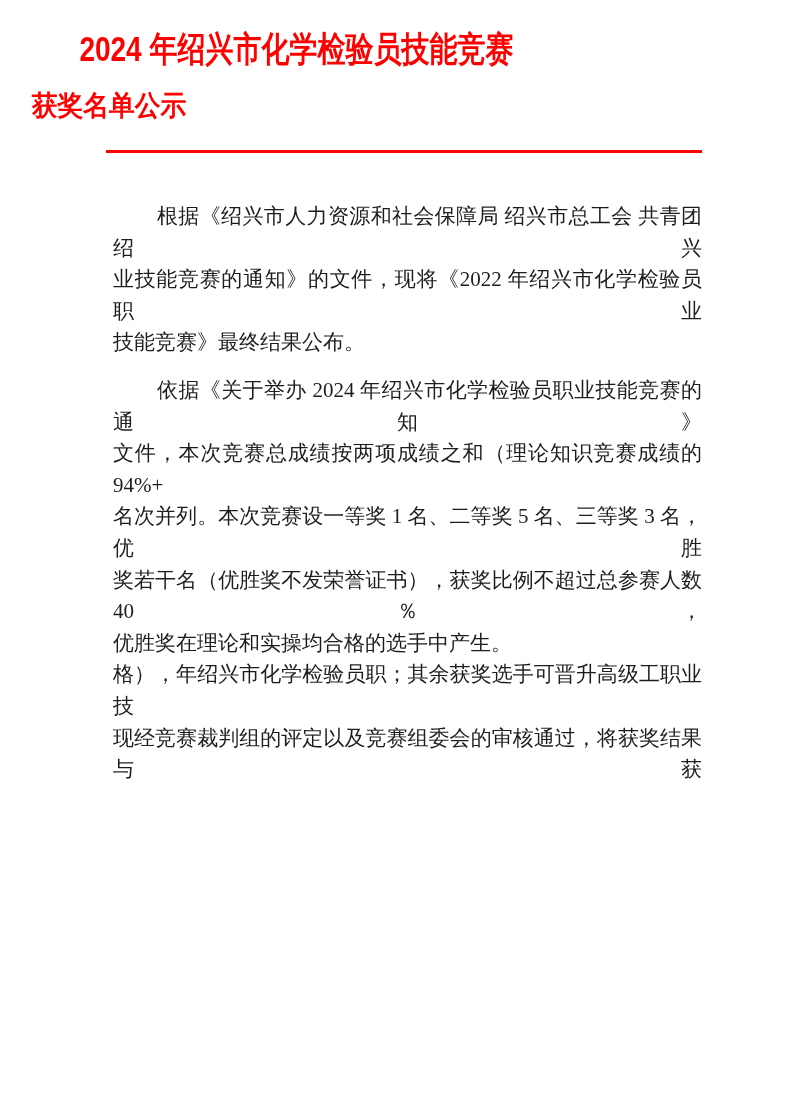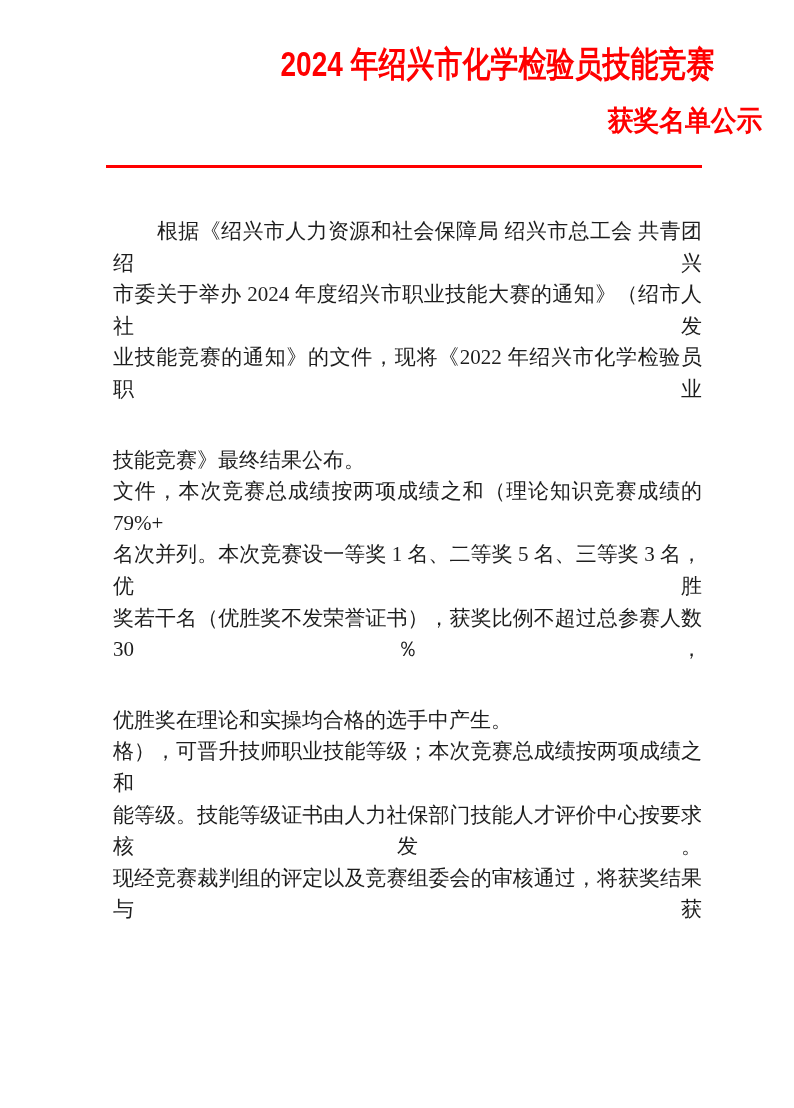--- a/index.html
+++ b/index.html
@@ -9,22 +9,22 @@
   }
   .page {
     position: relative;
     width: 794px;
     height: 1108px;
     background: #ffffff;
     overflow: hidden;
     font-family: "Liberation Serif", "DejaVu Serif", serif;
   }
   .title-block {
-    padding-top: 44px;
-    text-align: right;
+    padding-top: 29px;
+    text-align: left;
   }
   .title-line1 {
     font-family: "Liberation Sans", "DejaVu Sans", sans-serif;
     font-weight: 900;
     font-size: 35px;
     line-height: 40px;
     height: 40px;
     color: #ff0000;
     transform: scaleX(0.80);
     transform-origin: center;
@@ -57,50 +57,49 @@
     font-size: 21px;
     line-height: 31.6px;
     color: #1d1d1d;
   }
   .paragraph { margin: 0; }
   .line {
     text-align: justify;
     text-align-last: justify;
   }
   .line.indent { text-indent: 44px; margin-top: 16px; }
-  .line.last { text-align-last: left; margin-top: 39px; }
+  .line.last { text-align-last: left; }
 </style>
 </head>
 <body>
 
 <div class="page">
 
   <div class="title-block">
     <div class="title-line1">2024 年绍兴市化学检验员技能竞赛</div>
     <div class="title-line2">获奖名单公示</div>
   </div>
 
   <div class="title-rule"></div>
 
   <div class="content">
     <div class="doc-body" id="doc-body">
         <div class="paragraph">
           <div class="line indent">根据《绍兴市人力资源和社会保障局 绍兴市总工会 共青团绍兴</div>
-          <div class="line">市委关于举办 2024 年度绍兴市职业技能大赛的通知》（绍市人社发</div>
           <div class="line">业技能竞赛的通知》的文件，现将《2022 年绍兴市化学检验员职业</div>
           <div class="line last">技能竞赛》最终结果公布。</div>
         </div>
         <div class="paragraph">
-          <div class="line">文件，本次竞赛总成绩按两项成绩之和（理论知识竞赛成绩的 79%+</div>
+          <div class="line indent">依据《关于举办 2024 年绍兴市化学检验员职业技能竞赛的通知》</div>
+          <div class="line">文件，本次竞赛总成绩按两项成绩之和（理论知识竞赛成绩的 94%+</div>
           <div class="line">名次并列。本次竞赛设一等奖 1 名、二等奖 5 名、三等奖 3 名，优胜</div>
-          <div class="line">奖若干名（优胜奖不发荣誉证书），获奖比例不超过总参赛人数 30％，</div>
+          <div class="line">奖若干名（优胜奖不发荣誉证书），获奖比例不超过总参赛人数 40％，</div>
           <div class="line last">优胜奖在理论和实操均合格的选手中产生。</div>
         </div>
         <div class="paragraph">
-          <div class="line">格），可晋升技师职业技能等级；本次竞赛总成绩按两项成绩之和</div>
-          <div class="line">能等级。技能等级证书由人力社保部门技能人才评价中心按要求核发。</div>
+          <div class="line">格），年绍兴市化学检验员职；其余获奖选手可晋升高级工职业技</div>
           <div class="line">现经竞赛裁判组的评定以及竞赛组委会的审核通过，将获奖结果与获</div>
         </div>
       </div>
 
   </div>
 
 </div>
 
 </body></html>

